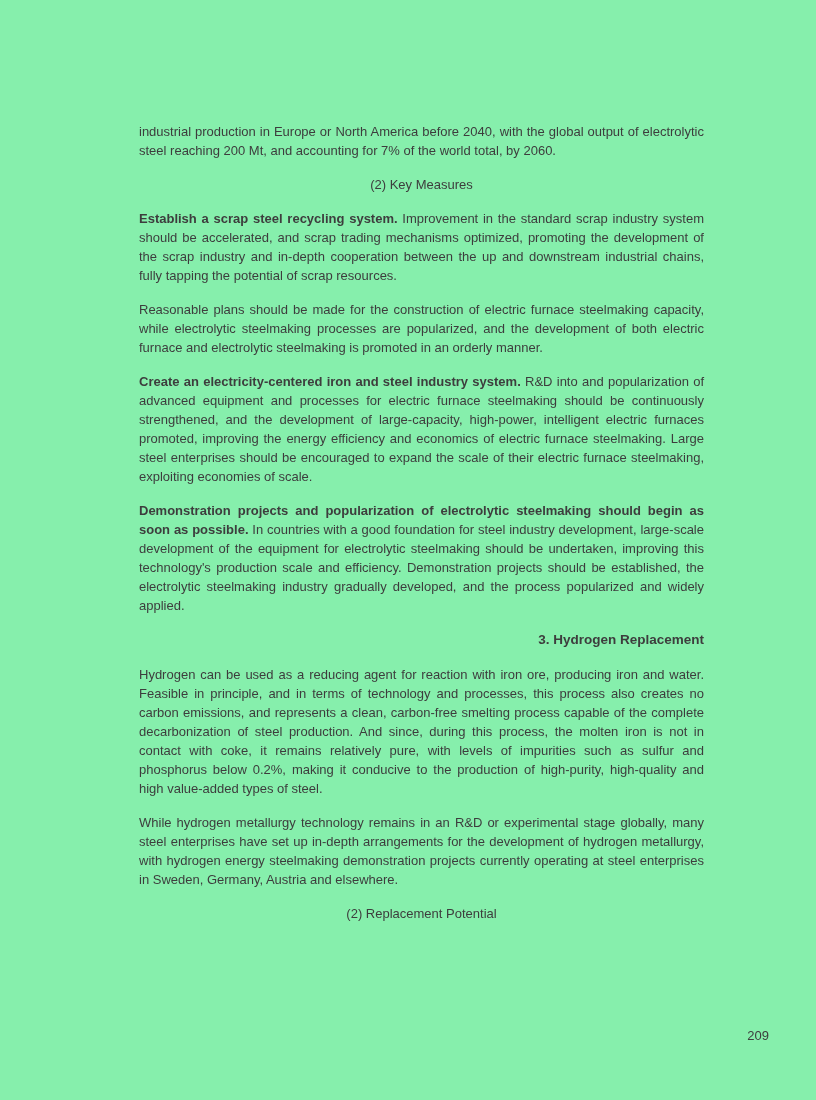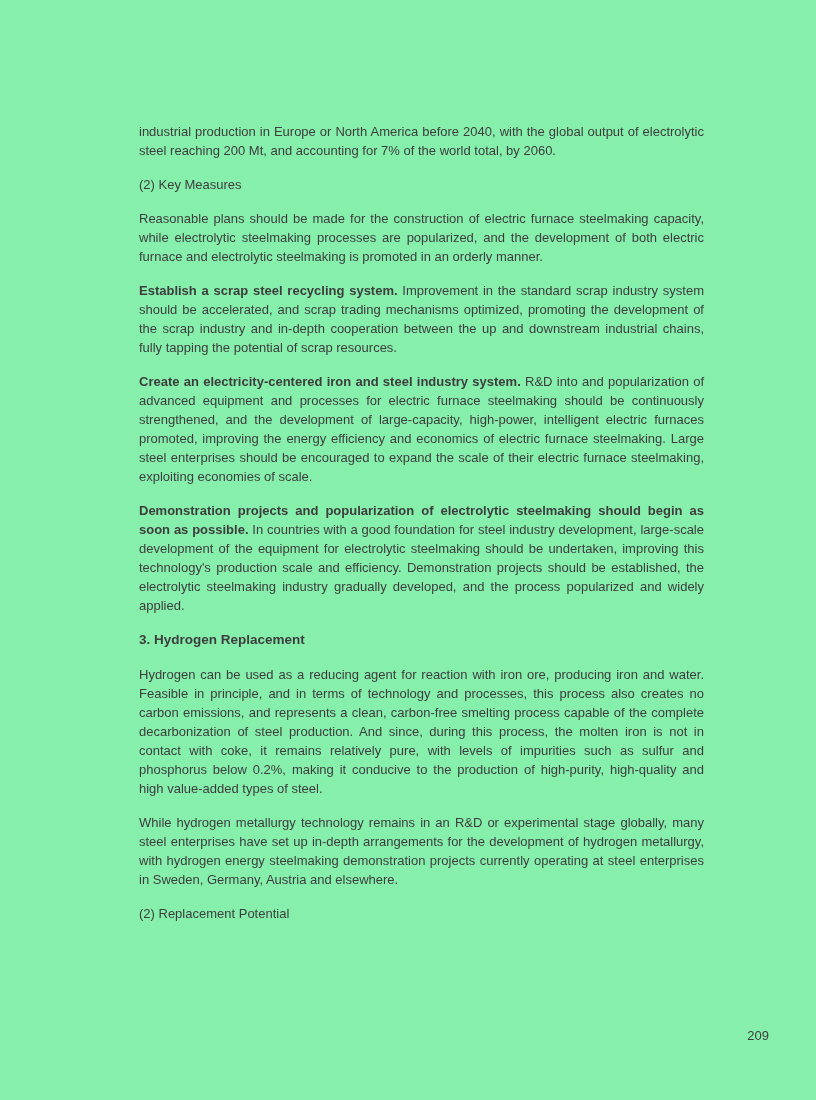--- a/index.html
+++ b/index.html
@@ -30,28 +30,28 @@
   p.body {
     text-align: justify;
   }
   p.body.justify-last {
     text-align-last: justify;
   }
   .lead {
     font-weight: bold;
   }
   p.subheading {
-    text-align: left;
+    text-align: center;
     font-weight: normal;
   }
   p.heading {
     font-weight: bold;
     font-size: 13.5px;
     line-height: 20px;
-    text-align: left;
+    text-align: right;
   }
   .page-number {
     position: absolute;
     top: 1026px;
     right: 47px;
     font-size: 13px;
     line-height: 19px;
     color: #3d3d3d;
     margin-left: 20px;
   }
@@ -59,23 +59,23 @@
 </head>
 <body>
 
 <div class="page">
   <div class="content">
 
     <p class="body">industrial production in Europe or North America before 2040, with the global output of electrolytic steel reaching 200 Mt, and accounting for 7% of the world total, by 2060.</p>
 
     <p class="subheading">(2) Key Measures</p>
 
+    <p class="body"><strong class="lead">Establish a scrap steel recycling system.</strong> <span>Improvement in the standard scrap industry system should be accelerated, and scrap trading mechanisms optimized, promoting the development of the scrap industry and in-depth cooperation between the up and downstream industrial chains, fully tapping the potential of scrap resources.</span></p>
+
     <p class="body">Reasonable plans should be made for the construction of electric furnace steelmaking capacity, while electrolytic steelmaking processes are popularized, and the development of both electric furnace and electrolytic steelmaking is promoted in an orderly manner.</p>
-
-    <p class="body"><strong class="lead">Establish a scrap steel recycling system.</strong> <span>Improvement in the standard scrap industry system should be accelerated, and scrap trading mechanisms optimized, promoting the development of the scrap industry and in-depth cooperation between the up and downstream industrial chains, fully tapping the potential of scrap resources.</span></p>
 
     <p class="body"><strong class="lead">Create an electricity-centered iron and steel industry system.</strong> <span>R&amp;D into and popularization of advanced equipment and processes for electric furnace steelmaking should be continuously strengthened, and the development of large-capacity, high-power, intelligent electric furnaces promoted, improving the energy efficiency and economics of electric furnace steelmaking. Large steel enterprises should be encouraged to expand the scale of their electric furnace steelmaking, exploiting economies of scale.</span></p>
 
     <p class="body"><strong class="lead">Demonstration projects and popularization of electrolytic steelmaking should begin as soon as possible.</strong> <span>In countries with a good foundation for steel industry development, large-scale development of the equipment for electrolytic steelmaking should be undertaken, improving this technology's production scale and efficiency. Demonstration projects should be established, the electrolytic steelmaking industry gradually developed, and the process popularized and widely applied.</span></p>
 
     <p class="heading">3. Hydrogen Replacement</p>
 
     <p class="body">Hydrogen can be used as a reducing agent for reaction with iron ore, producing iron and water. Feasible in principle, and in terms of technology and processes, this process also creates no carbon emissions, and represents a clean, carbon-free smelting process capable of the complete decarbonization of steel production. And since, during this process, the molten iron is not in contact with coke, it remains relatively pure, with levels of impurities such as sulfur and phosphorus below 0.2%, making it conducive to the production of high-purity, high-quality and high value-added types of steel.</p>
 
     <p class="body">While hydrogen metallurgy technology remains in an R&amp;D or experimental stage globally, many steel enterprises have set up in-depth arrangements for the development of hydrogen metallurgy, with hydrogen energy steelmaking demonstration projects currently operating at steel enterprises in Sweden, Germany, Austria and elsewhere.</p>

